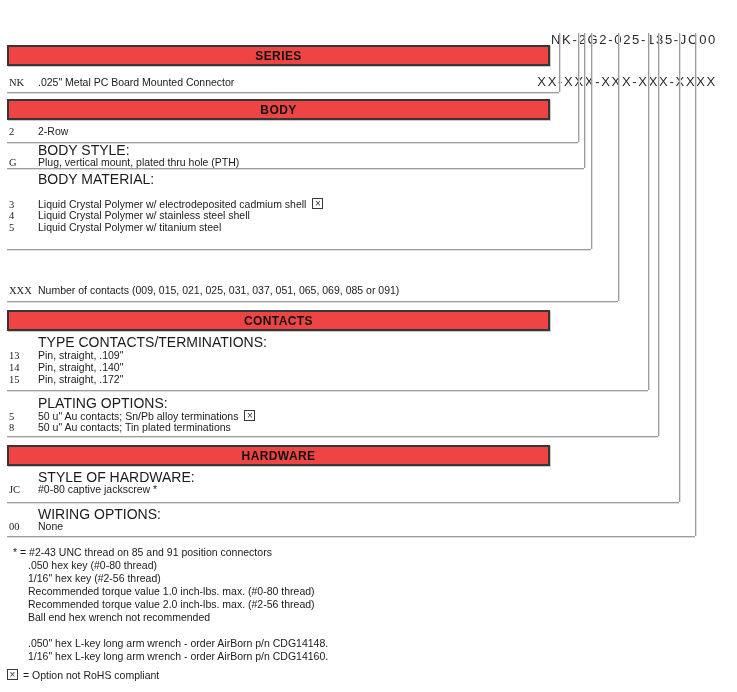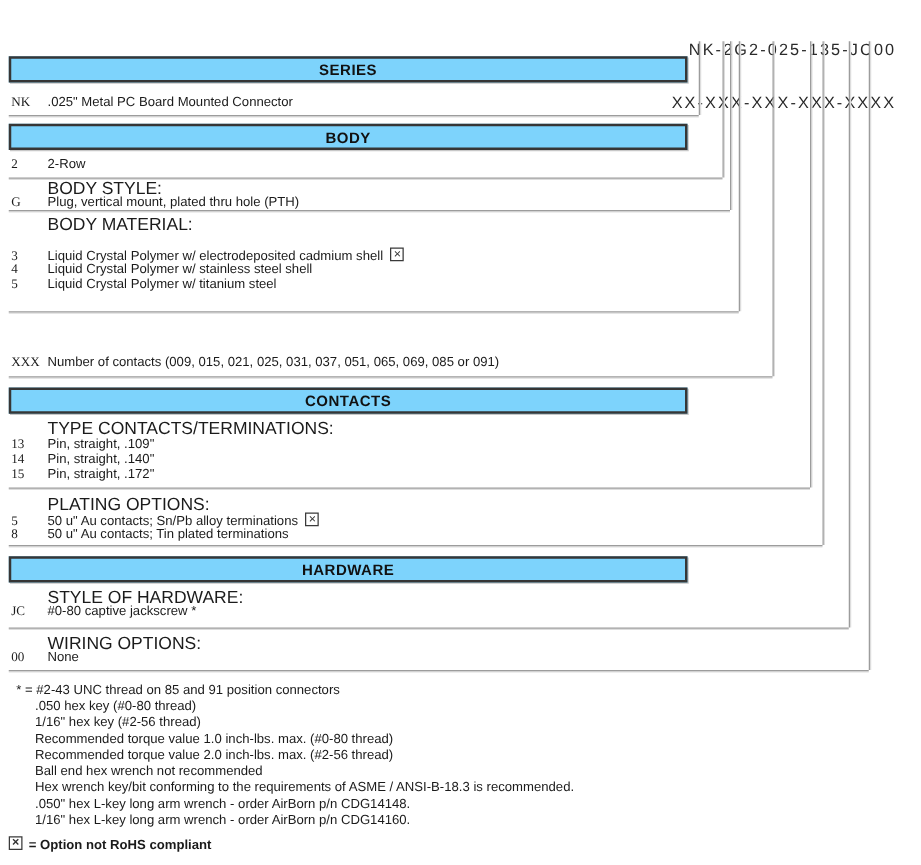--- a/index.html
+++ b/index.html
@@ -11,39 +11,39 @@
   .pn{
     position:absolute;top:5px;right:20px;text-align:right;
     font-size:13px;letter-spacing:1.7px;line-height:14px;color:#2a2a2a;white-space:pre;
   }
   
   .vl{position:absolute;top:33px;width:1px;background:#9c9c9c;box-shadow:1px 0 0 #dddddd;}
   .hl{position:absolute;left:7px;height:1px;background:#9c9c9c;box-shadow:0 1px 0 #dddddd;}
   
   .secbox{
     position:absolute;left:7px;width:543px;height:21px;box-sizing:border-box;
-    border:2px solid #363636;background:#7dd3fc;box-shadow:1px 1px 0 #c8c8c8;
+    border:2px solid #363636;background:#ef4444;box-shadow:1px 1px 0 #c8c8c8;
     display:flex;align-items:center;justify-content:center;
     font-size:12px;font-weight:bold;letter-spacing:.4px;color:#111;
   }
   
   .row{position:absolute;left:9px;font-size:10.5px;white-space:nowrap;line-height:11px;}
   .row .code{display:inline-block;min-width:29px;font-family:Liberation Serif, serif;}
   .sublabel{position:absolute;left:38px;font-size:14px;white-space:nowrap;line-height:11px;}
   .fnote{position:absolute;font-size:10.5px;white-space:nowrap;line-height:11px;}
   
   .rohs{
     display:inline-block;width:9px;height:9px;border:1px solid #3a3a3a;
     margin-left:6px;position:relative;vertical-align:-1px;background:#fff;
   }
   .rohs::before{
     content:"×";position:absolute;left:0;top:0;width:9px;height:9px;
     font-size:10px;line-height:9px;text-align:center;color:#333;
   }
-  .rohs-note{position:absolute;left:7px;font-size:10.5px;line-height:11px;white-space:nowrap;font-weight:bold;}
+  .rohs-note{position:absolute;left:7px;font-size:10.5px;line-height:11px;white-space:nowrap;}
   .rohs-note .rohs{margin-left:0;margin-right:5px;}
 </style>
 </head>
 <body>
 
 <div class="page">
 
   <div class="pn">
     <div>NK-2G2-025-135-JC00</div>
     <div>XX-XXX-XXX-XXX-XXXX</div>
@@ -138,21 +138,20 @@
   <div class="row" style="top:521px">
     <span class="code">00</span><span>None</span>
   </div>
 
   <div class="fnote" style="top:547px;left:13px">* = #2-43 UNC thread on 85 and 91 position connectors</div>
   <div class="fnote" style="top:560px;left:28px">.050 hex key (#0-80 thread)</div>
   <div class="fnote" style="top:573px;left:28px">1/16" hex key (#2-56 thread)</div>
   <div class="fnote" style="top:586px;left:28px">Recommended torque value 1.0 inch-lbs. max. (#0-80 thread)</div>
   <div class="fnote" style="top:599px;left:28px">Recommended torque value 2.0 inch-lbs. max. (#2-56 thread)</div>
   <div class="fnote" style="top:612px;left:28px">Ball end hex wrench not recommended</div>
-  <div class="fnote" style="top:625px;left:28px">Hex wrench key/bit conforming to the requirements of ASME / ANSI-B-18.3 is recommended.</div>
   <div class="fnote" style="top:638px;left:28px">.050" hex L-key long arm wrench - order AirBorn p/n CDG14148.</div>
   <div class="fnote" style="top:651px;left:28px">1/16" hex L-key long arm wrench - order AirBorn p/n CDG14160.</div>
 
   <div class="rohs-note" style="top:669px">
     <span class="rohs"></span><span>= Option not RoHS compliant</span>
   </div>
 
 </div>
 
 </body></html>

